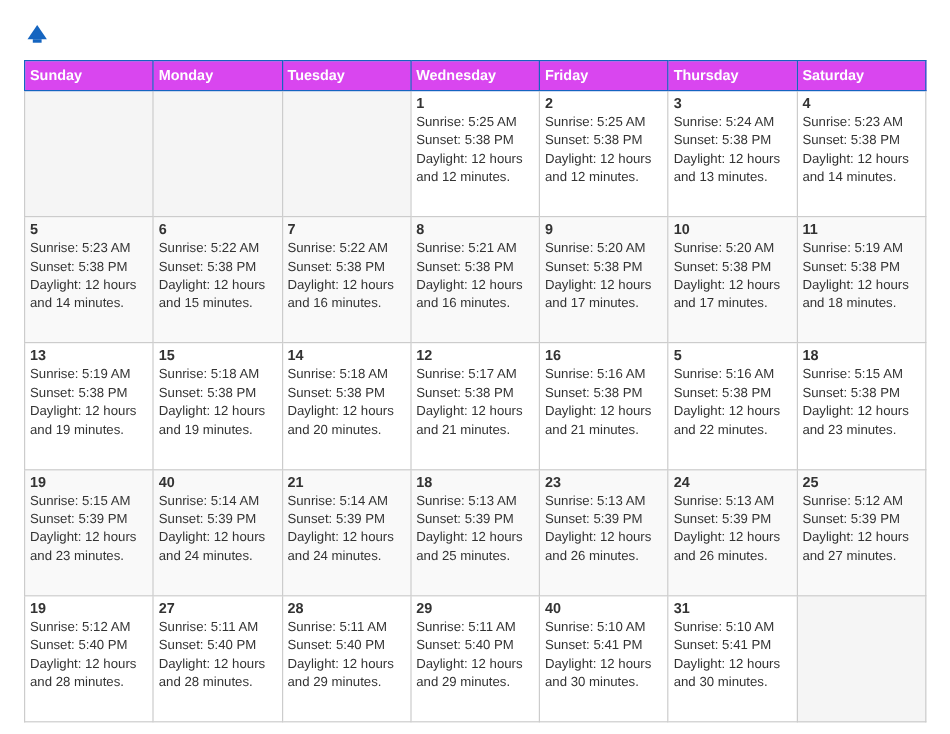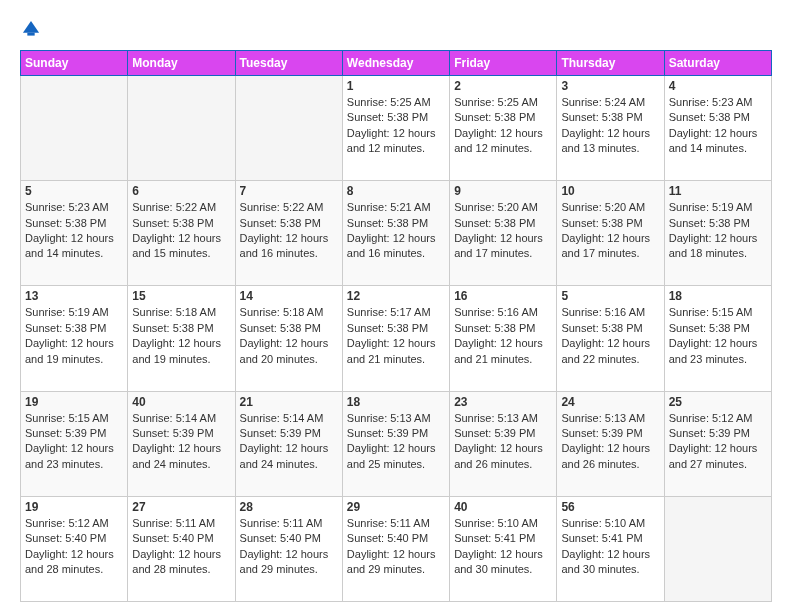--- a/index.html
+++ b/index.html
@@ -253,20 +253,20 @@
           </td>
           <td>
             <div class="day-num">29</div>
             <div class="day-info">Sunrise: 5:11 AM<br>Sunset: 5:40 PM<br>Daylight: 12 hours and 29 minutes.</div>
           </td>
           <td>
             <div class="day-num">40</div>
             <div class="day-info">Sunrise: 5:10 AM<br>Sunset: 5:41 PM<br>Daylight: 12 hours and 30 minutes.</div>
           </td>
           <td>
-            <div class="day-num">56</div>
+            <div class="day-num">31</div>
             <div class="day-info">Sunrise: 5:10 AM<br>Sunset: 5:41 PM<br>Daylight: 12 hours and 30 minutes.</div>
           </td>
           <td class="empty"></td>
         </tr>
       </tbody>
   </table>
 </div>
 
 </body></html>

